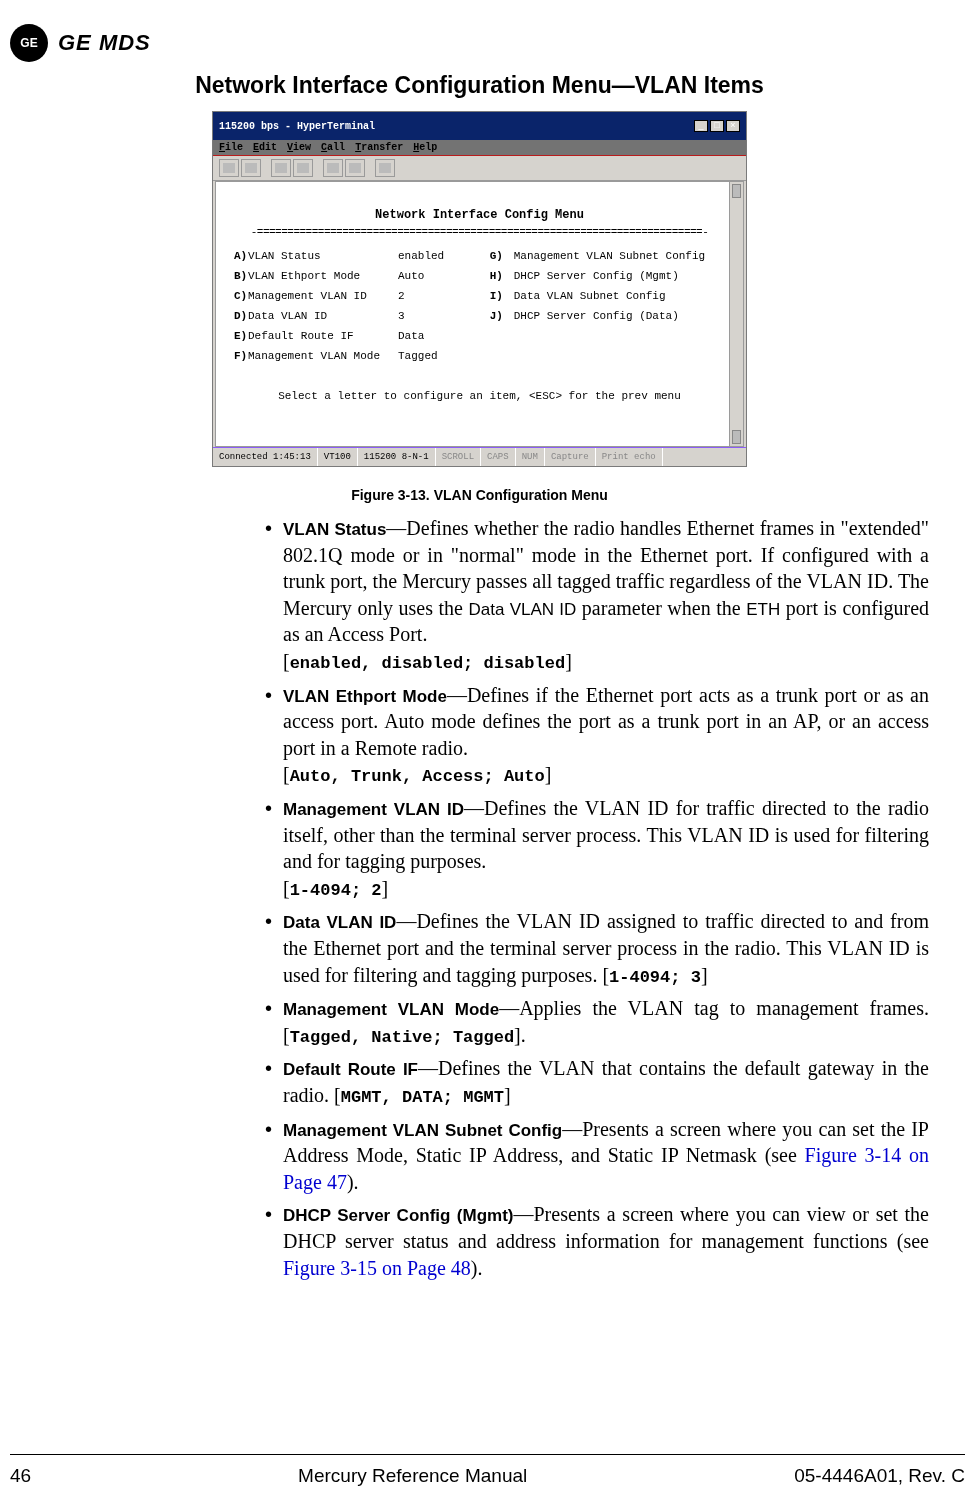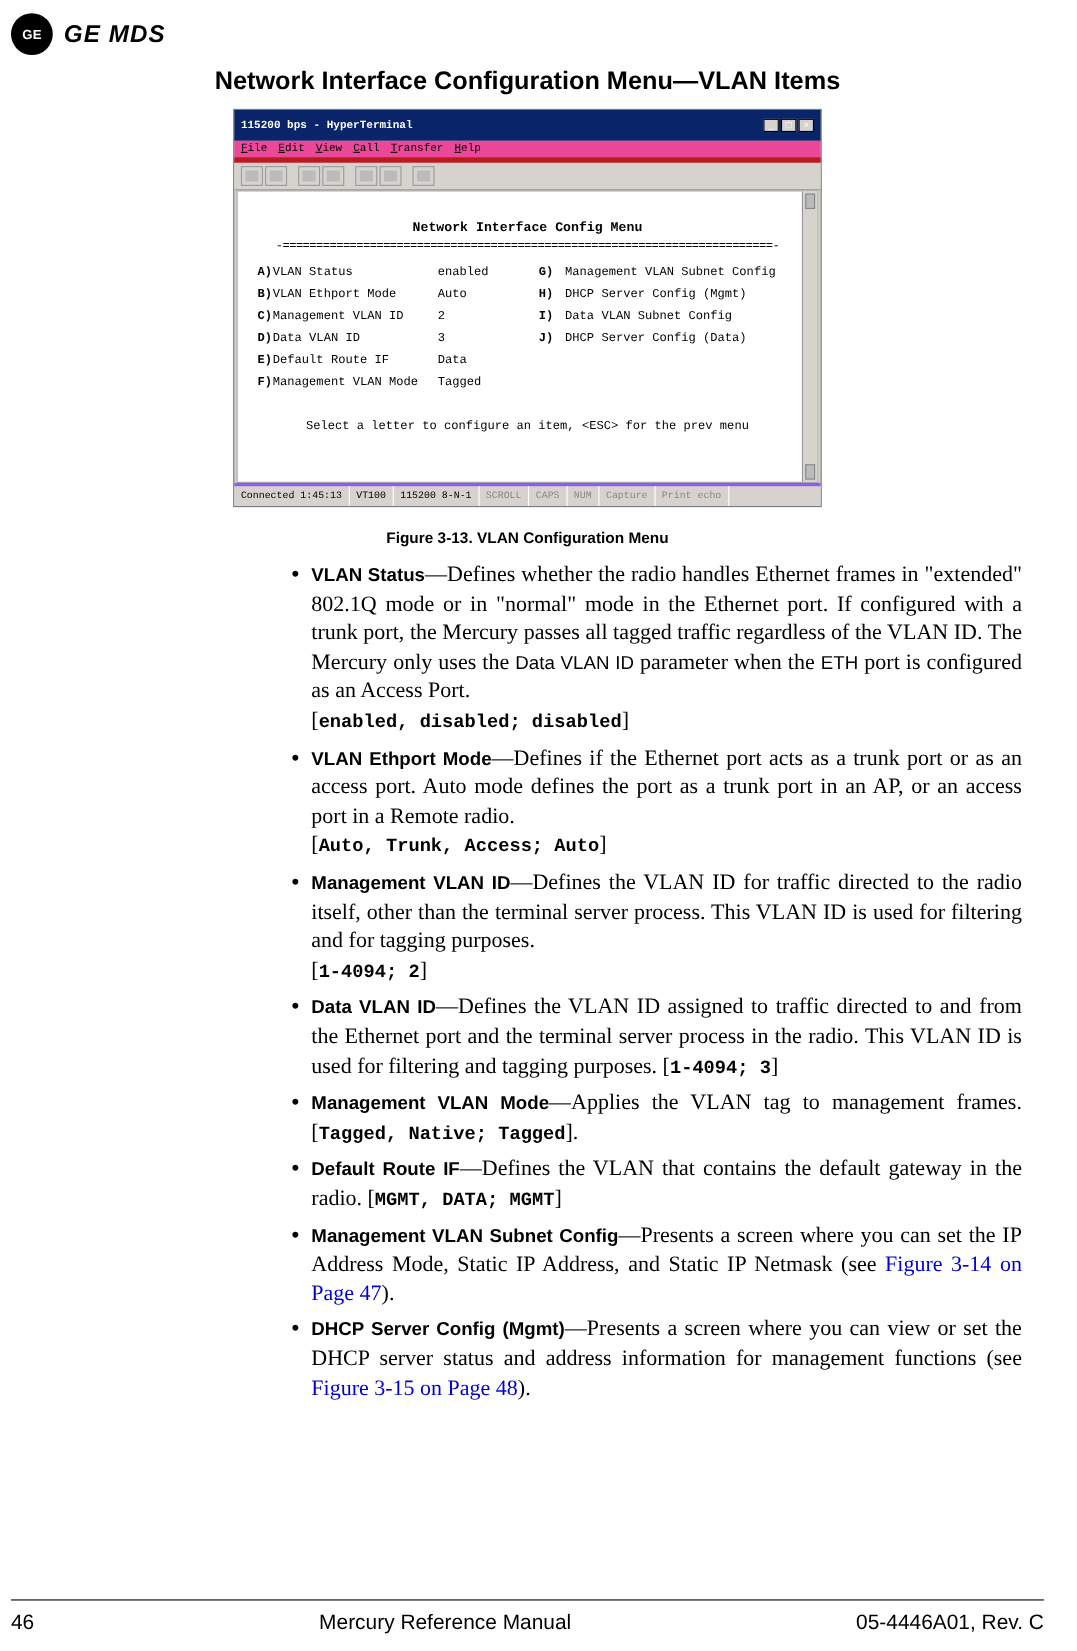--- a/index.html
+++ b/index.html
@@ -1,30 +1,30 @@
 <!DOCTYPE html>
 <html><head>
 <meta charset="utf-8">
 <style>
   * { box-sizing: border-box; margin: 0; padding: 0; }
   body { font-family: "Times New Roman", Times, serif; font-size: 20px; background: #fff; color: #000; }
-  .page { width: 979px; min-height: 1501px; margin: 0 auto; position: relative; padding: 12px 30px 12px 10px; }
+  .page { width: 979px; min-height: 1501px; margin: 0 auto; position: relative; padding: 24px 30px 12px 10px; }
   .header { display: flex; align-items: center; gap: 10px; margin-bottom: 8px; }
   .ge-logo { width: 38px; height: 38px; border-radius: 50%; background: #000; color: #fff; font-family: Arial, sans-serif; font-weight: bold; display: flex; align-items: center; justify-content: center; font-size: 12px; }
   .brand { font-family: Arial, sans-serif; font-style: italic; font-weight: bold; font-size: 22px; letter-spacing: 1px; }
   .section-title { font-family: Arial, sans-serif; font-weight: bold; font-size: 23px; text-align: center; margin: 10px 0 12px 0; }
 
   
   .term-wrap { display: flex; justify-content: center; }
   .term-shot { width: 535px; background: #d6d3ce; border: 1px solid #7a7a7a; font-family: "Lucida Console", "Courier New", monospace; font-size: 11px; }
   .titlebar { background: #0a246a; color: #fff; padding: 3px 6px; display: flex; align-items: center; justify-content: space-between; height: 28px; }
   .titlebar .title { font-weight: bold; font-size: 10px; }
   .winbtns { display: flex; gap: 2px; }
   .winbtn { width: 14px; height: 12px; background: #d6d3ce; border: 1px solid #000; font-size: 9px; line-height: 9px; text-align: center; font-family: Arial, sans-serif; }
-  .menubar { background: #ec4899; padding: 2px 6px; font-size: 10px; display: flex; gap: 10px; border-bottom: 5px solid #b91c1c; }
+  .menubar { background: #737373; padding: 2px 6px; font-size: 10px; display: flex; gap: 10px; border-bottom: 1px solid #b91c1c; font-weight: bold; }
   .menubar span u { text-decoration: underline; }
   .toolbar { background: #d6d3ce; padding: 3px 6px; display: flex; gap: 2px; border-bottom: 1px solid #9a9a9a; }
   .tbtn { width: 20px; height: 18px; background: #d6d3ce; border: 1px solid #9a9a9a; position: relative; }
   .tbtn::after { content:""; position:absolute; inset:3px; background:#bbb; }
   .tsep { width: 6px; }
   .term-body { background: #fff; margin: 0 2px; height: 266px; padding: 8px; position: relative; border:1px solid #9a9a9a; }
   .term-heading { text-align: center; font-weight: bold; margin: 18px 0 4px 0; font-size: 12px; }
   .term-divider { text-align: center; font-size: 11px; letter-spacing: -0.5px; margin-bottom: 12px; overflow: hidden; white-space: nowrap; }
   .term-row { display: flex; margin: 8px 0; }
   .term-left { width: 52%; }
@@ -32,33 +32,33 @@
   .term-left-item { display:flex; }
   .tl-key { width: 24px; font-weight: bold; padding-left: 10px; }
   .tl-label { width: 150px; }
   .tl-val { font-weight: normal; }
   .tr-item { display:flex; }
   .tr-key { width: 24px; font-weight: bold; }
   .term-select { text-align: center; margin-top: 28px; font-size: 11px; }
   .term-scroll { position:absolute; right:0; top:0; bottom:0; width:14px; background:#d6d3ce; border-left:1px solid #9a9a9a; }
   .term-scroll::before,.term-scroll::after { content:""; position:absolute; left:2px; right:2px; height:12px; background:#bbb; border:1px solid #888; }
   .term-scroll::before { top:2px; } .term-scroll::after { bottom:2px; }
-  .statusbar { background:#d6d3ce; border-top:3px solid #8b5cf6; font-size:9px; display:flex; gap:0; }
+  .statusbar { background:#d6d3ce; border-top:1px solid #8b5cf6; font-size:9px; display:flex; gap:0; }
   .statusbar .cell { padding:2px 6px; border-right:1px inset #fff; height:18px; display:flex; align-items:center; }
 
   .fig-caption { font-family: Arial, sans-serif; font-weight: bold; font-size: 14px; text-align: center; margin: 20px 0 12px 0; }
   .content { padding-left: 255px; padding-right: 20px; }
   .content ul { list-style: none; padding-left: 18px; }
   .content li { position: relative; margin-bottom: 6px; line-height: 1.33; text-align: justify; }
   .content li::before { content: "•"; position: absolute; left: -18px; font-family: Arial, sans-serif; }
   .content li .term { font-family: Arial, sans-serif; font-weight: bold; font-size: 17px; }
   .content li .mono-inline { font-family: Arial, sans-serif; font-size: 17px; }
   .content li .params { font-family: Liberation Mono, monospace; font-weight: bold; font-size: 17px; }
   .ref-link { color: #0000d0; }
-  .footer { position: absolute; bottom: 14px; left: 10px; right: 30px; }
+  .footer { position: absolute; bottom: 14px; left: 10px; right: 14px; }
   .foot-line { border-top: 1px solid #000; height: 1px; margin-bottom: 10px; }
   .foot-row { display:flex; justify-content:space-between; font-size:19px; font-family: Arial, sans-serif; }
 </style>
 </head>
 <body>
 
 <div class="page">
   <div class="header">
     <div class="ge-logo">GE</div>
     <div class="brand">GE MDS</div>

